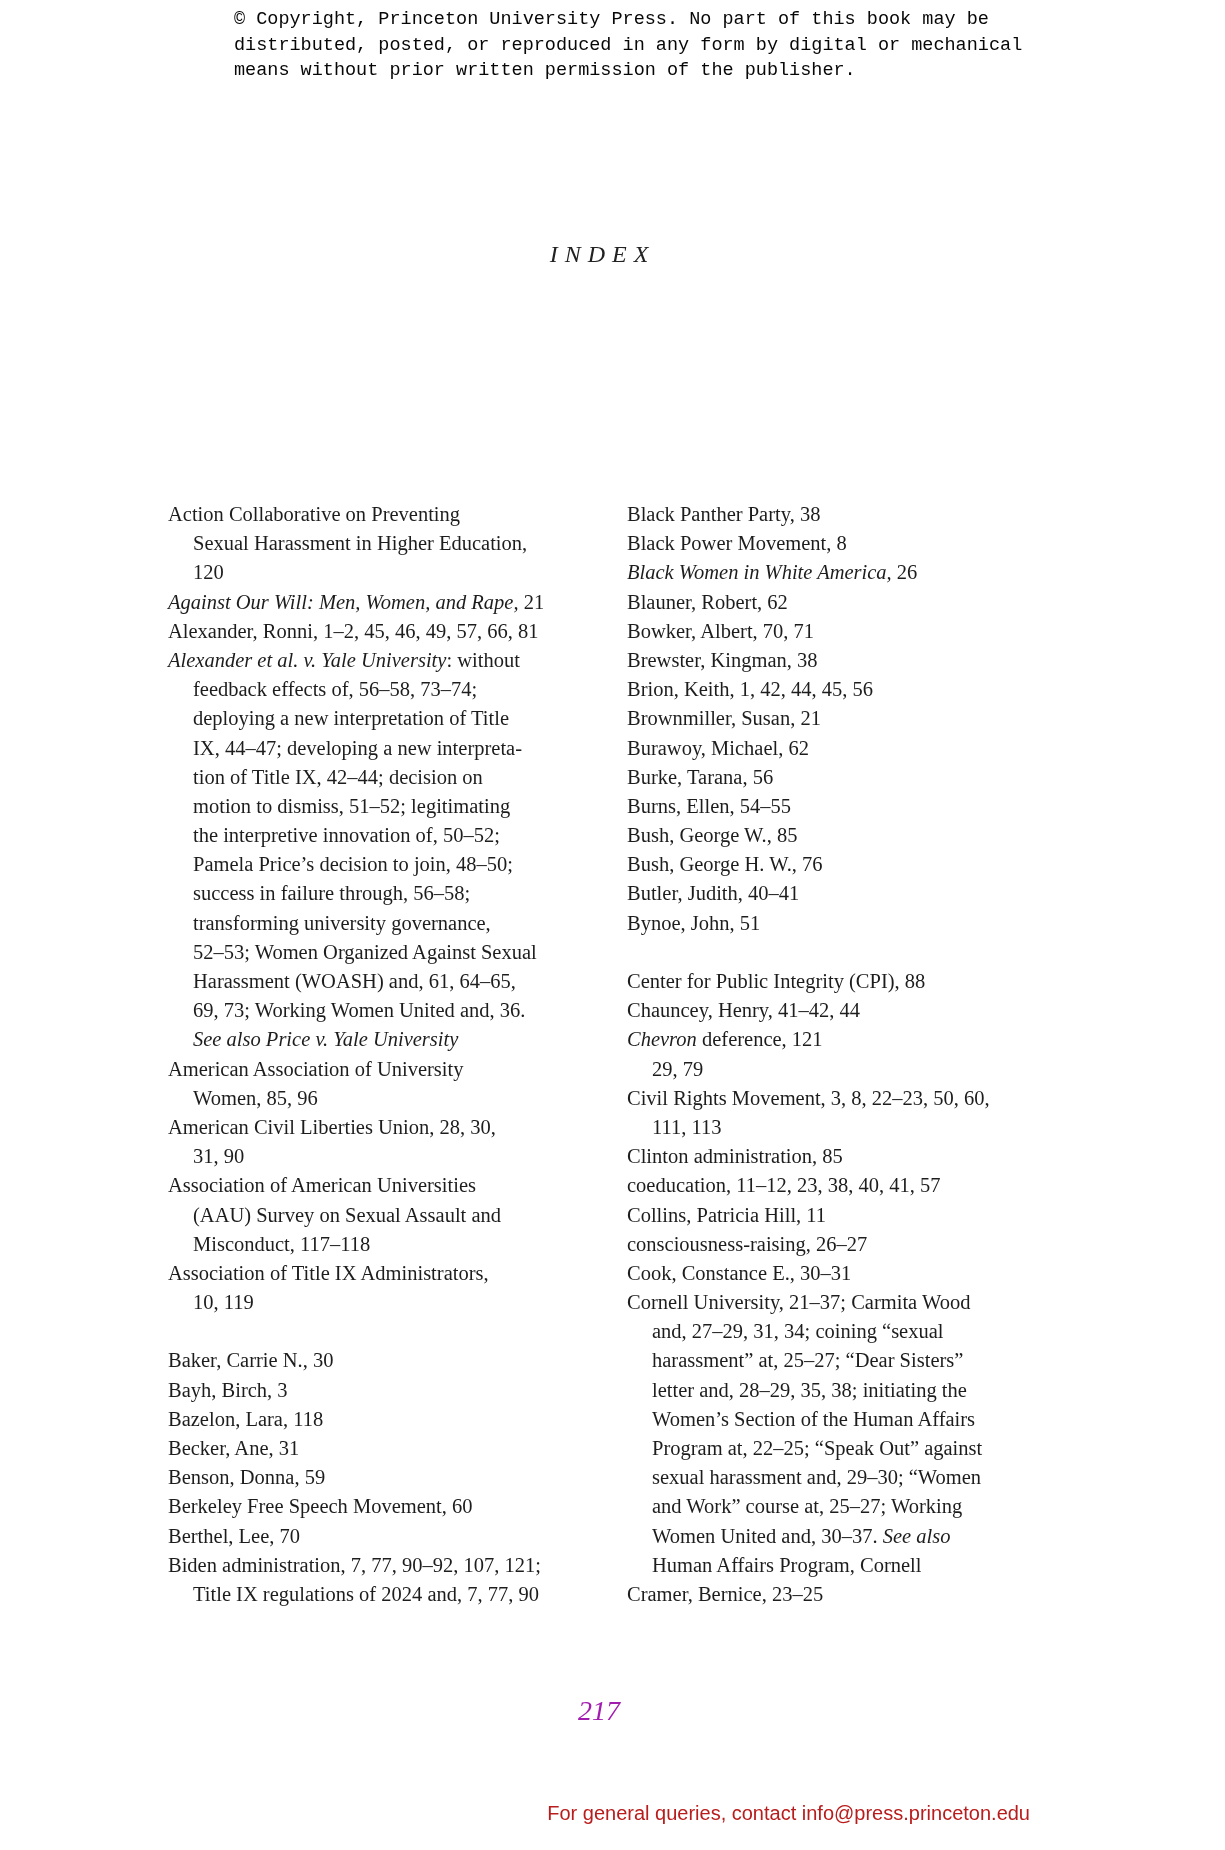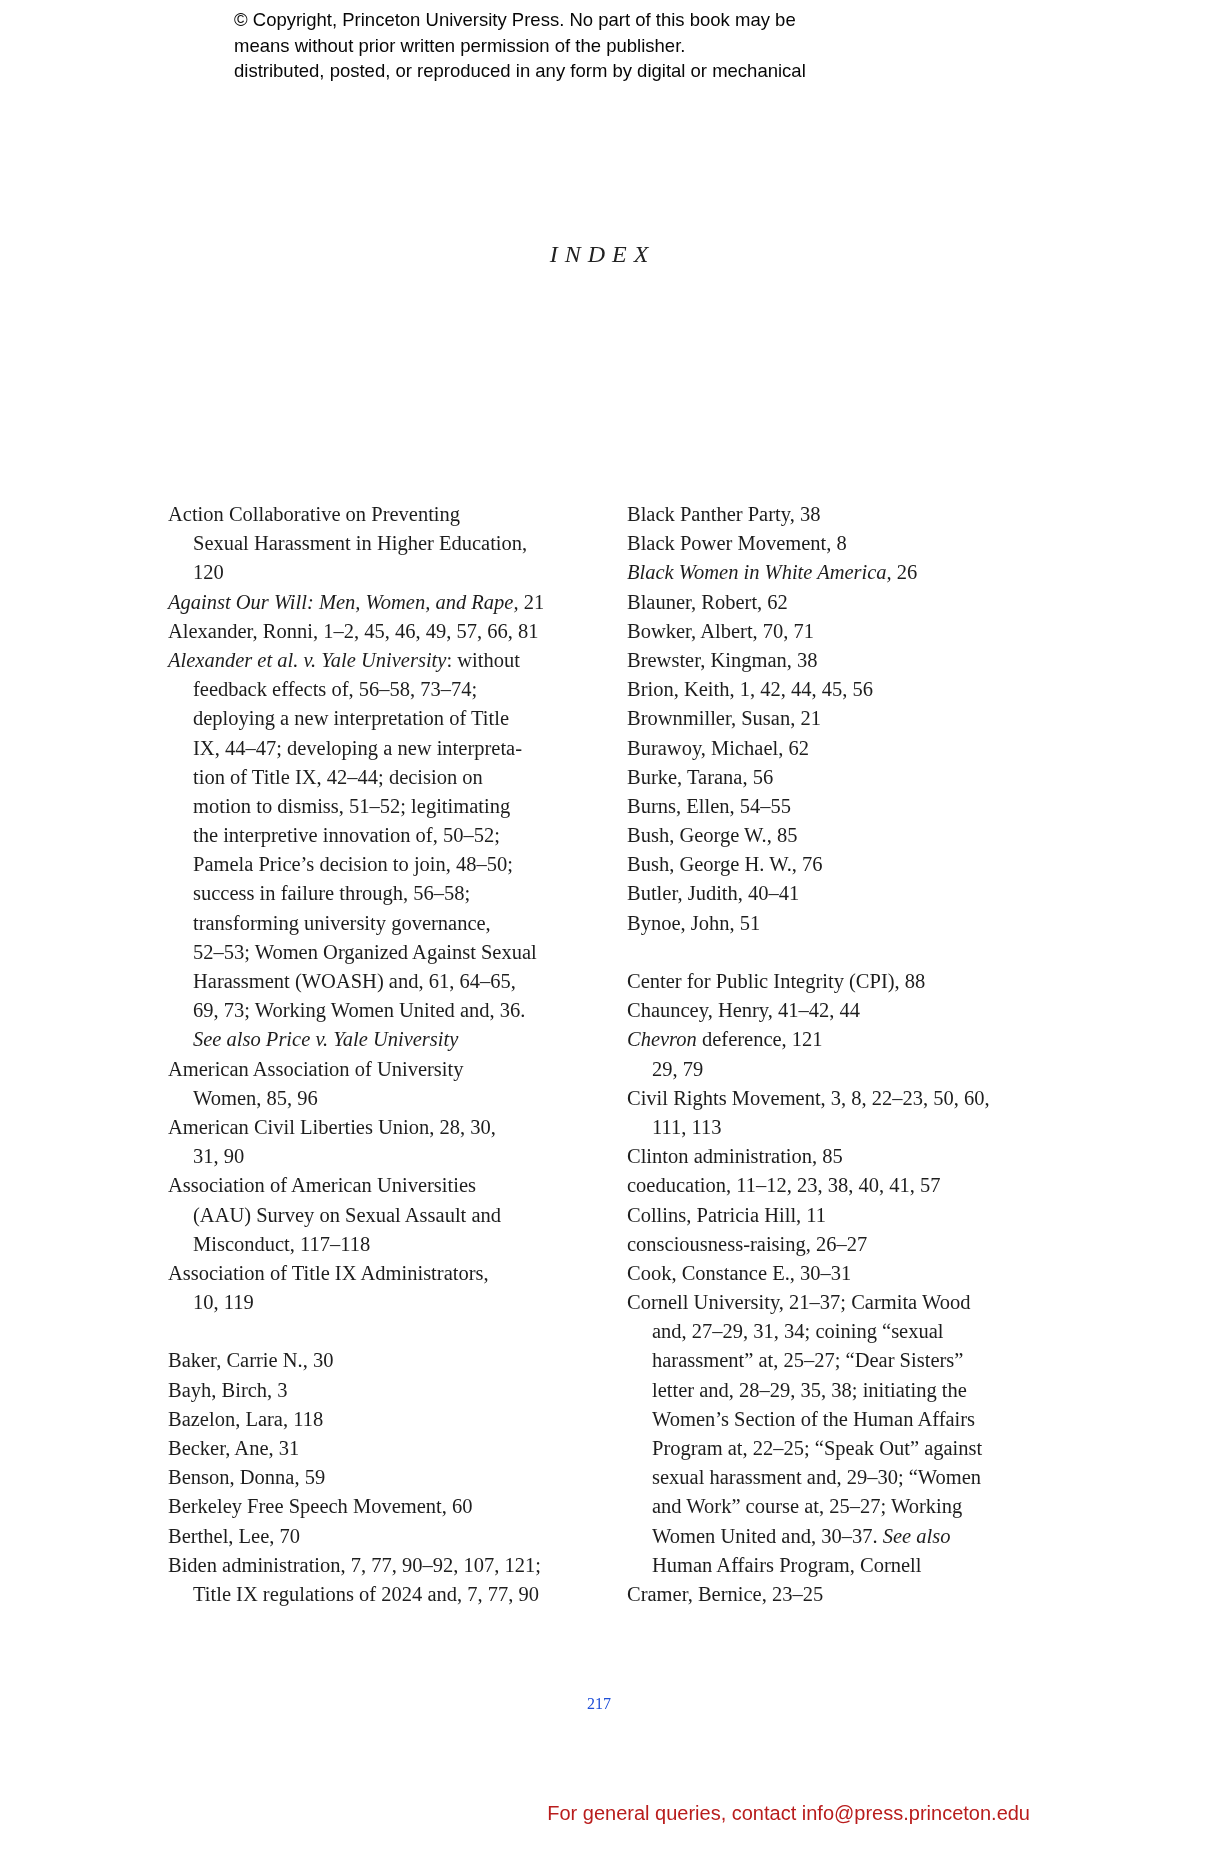--- a/index.html
+++ b/index.html
@@ -7,21 +7,21 @@
     position:relative;
     width:1225px;height:1850px;
     background:#ffffff;
     color:#1d1d1d;
     font-family:"Liberation Serif", serif;
     overflow:hidden;
     margin:0 auto;
   }
   .copyright{
     position:absolute;left:234px;top:7px;
-    font-family:Liberation Sans, sans-serif;
+    font-family:Liberation Mono, monospace;
     font-size:18.5px;line-height:25.5px;
     color:#070707;
   }
   .index-heading{
     position:absolute;left:168px;top:241px;width:862px;
     text-align:center;
     font-size:24px;
     letter-spacing:7px;
     text-indent:7px;
     color:#222;
@@ -33,38 +33,38 @@
     color:#1d1d1d;
   }
   .col-left{left:168px;font-family:Liberation Serif, serif;}
   .col-right{left:627px;}
   .line{white-space:nowrap;height:29.2px;}
   .line.ind{padding-left:25px;}
   .line.sp{height:29.2px;}
   .it{font-style:italic;}
   .page-number{
     position:absolute;left:168px;top:1695px;width:862px;
-    text-align:center;font-size:16px;color:#1d4ed8;
+    text-align:center;font-size:28px;color:#a21caf;font-style:italic;
   }
   .page-footer{
     position:absolute;left:168px;top:1802px;width:862px;
     text-align:right;
     font-family:"Liberation Sans", sans-serif;
     font-size:20px;color:#b91c1c;
   }
 </style>
 </head>
 <body>
 
 <div class="page">
 
   <div class="copyright">
     <div>© Copyright, Princeton University Press. No part of this book may be</div>
+    <div>distributed, posted, or reproduced in any form by digital or mechanical</div>
     <div>means without prior written permission of the publisher.</div>
-    <div>distributed, posted, or reproduced in any form by digital or mechanical</div>
   </div>
 
   <div class="index-heading">INDEX</div>
 
   <div class="col col-left" id="col-left">
       <div class="line"><span class="">Action Collaborative on Preventing</span></div>
       <div class="line ind"><span class="">Sexual Harassment in Higher Education,</span></div>
       <div class="line ind"><span class="">120</span></div>
       <div class="line"><span class="it">Against Our Will: Men, Women, and Rape,</span><span class=""> 21</span></div>
       <div class="line"><span class="">Alexander, Ronni, 1–2, 45, 46, 49, 57, 66, 81</span></div>

